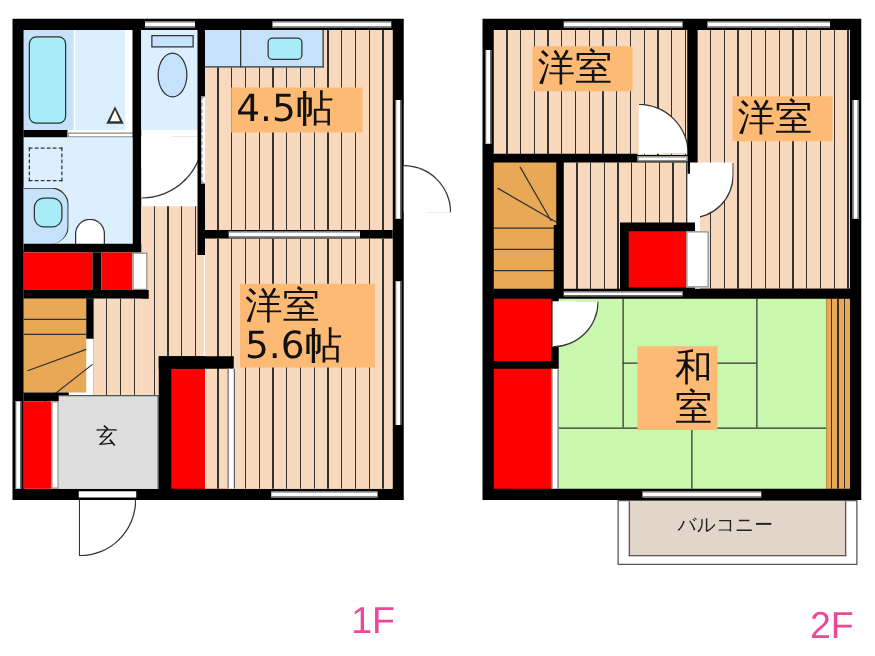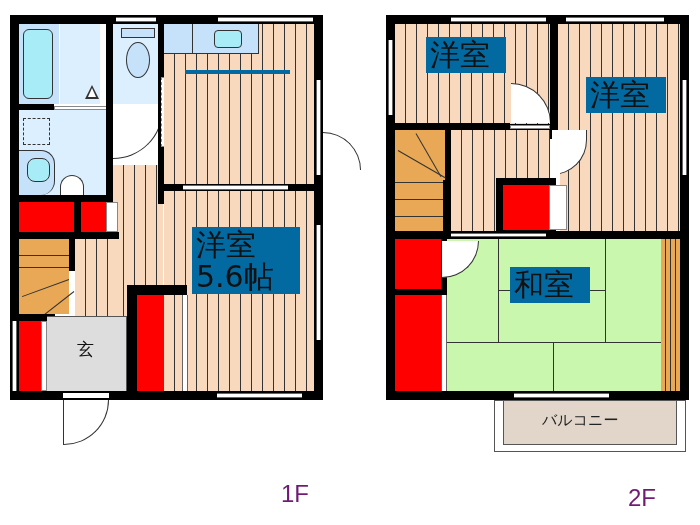--- a/index.html
+++ b/index.html
@@ -9,23 +9,23 @@
   .floor{background-color:#f8d9bd;background-image:repeating-linear-gradient(90deg,transparent 0,transparent 10px,#333 10px,#333 11px);}
   .wet{background:#dcefff;}
   .wet2{background:#c6e2fb;}
   .red{background:#ff0000;}
   .stairs{background:#e8a855;}
   .tatami{background:#c9f7ae;}
   .gray{background:#dddddd;}
   .balcony{background:#e2d6cb;}
   .window{background:#fff;border-top:1px solid #666;border-bottom:1px solid #666;}
   .windowv{background:#fff;border-left:1px solid #666;border-right:1px solid #666;}
-  .label{background:#0369a1;color:#111;font-family:"DejaVu Sans",sans-serif;line-height:1.05;}
+  .label{background:#fdba74;color:#111;font-family:"DejaVu Sans",sans-serif;line-height:1.05;}
   .door-arc{border:1px solid #333;background:#fff;}
-  .flabel{color:#701a75;font-size:24px;font-family:"Liberation Sans",sans-serif;}
+  .flabel{color:#ec4899;font-size:30px;font-family:"Liberation Sans",sans-serif;}
   .tline{background:#333;}
 </style>
 </head>
 <body>
 
 <div class="abs" style="left:10px;top:15px;width:313px;height:385px;">
 
   <div class="abs wall" style="left:0;top:0;width:313px;height:385px;"></div>
 
   <div class="abs" style="left:9px;top:9px;width:295px;height:367px;background:#fff;"></div>
@@ -87,20 +87,21 @@
 
   <div class="abs wall" style="left:148px;top:9px;width:6px;height:180px;"></div>
   <div class="abs" style="left:151px;top:62px;width:4px;height:70px;background:#fff;border:1px dashed #888;"></div>
 
   <div class="abs floor" style="left:154px;top:9px;width:150px;height:160px;"></div>
   <div class="abs wet2" style="left:154px;top:9px;width:95px;height:30px;border-bottom:1px solid #333;border-right:1px solid #333;"></div>
   <div class="abs" style="left:204px;top:15px;width:28px;height:18px;background:#a8ecf7;border:1px solid #333;border-radius:4px;"></div>
   <div class="abs tline" style="left:182px;top:9px;width:1px;height:30px;"></div>
   <div class="abs window" style="left:208px;top:2px;width:95px;height:5px;"></div>
   <div class="abs label" style="left:175px;top:55px;width:105px;padding:2px 4px;font-size:30px;">
+    <div>4.5帖</div>
   </div>
 
   <div class="abs windowv" style="left:306px;top:65px;width:5px;height:95px;"></div>
   <div class="abs door-arc" style="left:313px;top:117px;width:38px;height:38px;border-radius:0 38px 0 0;border-left:none;border-bottom:none;"></div>
 
   <div class="abs wall" style="left:154px;top:169px;width:150px;height:7px;"></div>
   <div class="abs window" style="left:173px;top:170px;width:105px;height:5px;"></div>
 
   <div class="abs floor" style="left:154px;top:176px;width:150px;height:200px;"></div>
   <div class="abs wall" style="left:117px;top:270px;width:60px;height:10px;"></div>
@@ -166,26 +167,26 @@
   <div class="abs tatami" style="left:61px;top:224px;width:214px;height:152px;"></div>
   <div class="abs door-arc" style="left:56px;top:226px;width:37px;height:37px;border-radius:0 0 37px 0;border-top:none;border-left:none;"></div>
 
   <div class="abs tline" style="left:112px;top:224px;width:1px;height:103px;"></div>
   <div class="abs tline" style="left:219px;top:224px;width:1px;height:103px;"></div>
   <div class="abs tline" style="left:61px;top:327px;width:214px;height:1px;"></div>
   <div class="abs tline" style="left:112px;top:275px;width:107px;height:1px;"></div>
   <div class="abs tline" style="left:167px;top:327px;width:1px;height:49px;"></div>
 
   <div class="abs stairs" style="left:275px;top:224px;width:19px;height:152px;background-image:repeating-linear-gradient(90deg,transparent 0,transparent 4px,#333 4px,#333 5px);"></div>
-  <div class="abs label" style="left:124px;top:252px;width:80px;padding:2px 4px;font-size:30px;">
+  <div class="abs label" style="left:124px;top:262px;width:64px;padding:2px 4px;font-size:30px;text-align:right;">
     <div>和室</div>
   </div>
   <div class="abs window" style="left:128px;top:378px;width:95px;height:5px;"></div>
 </div>
 
 <div class="abs" style="left:494px;top:400px;width:192px;height:52px;border:1px solid #555;background:#fff;">
   <div class="abs balcony" style="left:8px;top:0;width:174px;height:44px;border:1px solid #555;border-top:none;">
     <div class="abs" style="left:38px;top:10px;font-size:15px;font-family:'DejaVu Sans',sans-serif;color:#222;">バルコニー</div>
   </div>
 </div>
 
 <div class="abs flabel" style="left:281px;top:480px;">1F</div>
-<div class="abs flabel" style="left:628px;top:484px;">2F</div>
+<div class="abs flabel" style="left:648px;top:484px;">2F</div>
 
 </body></html>

